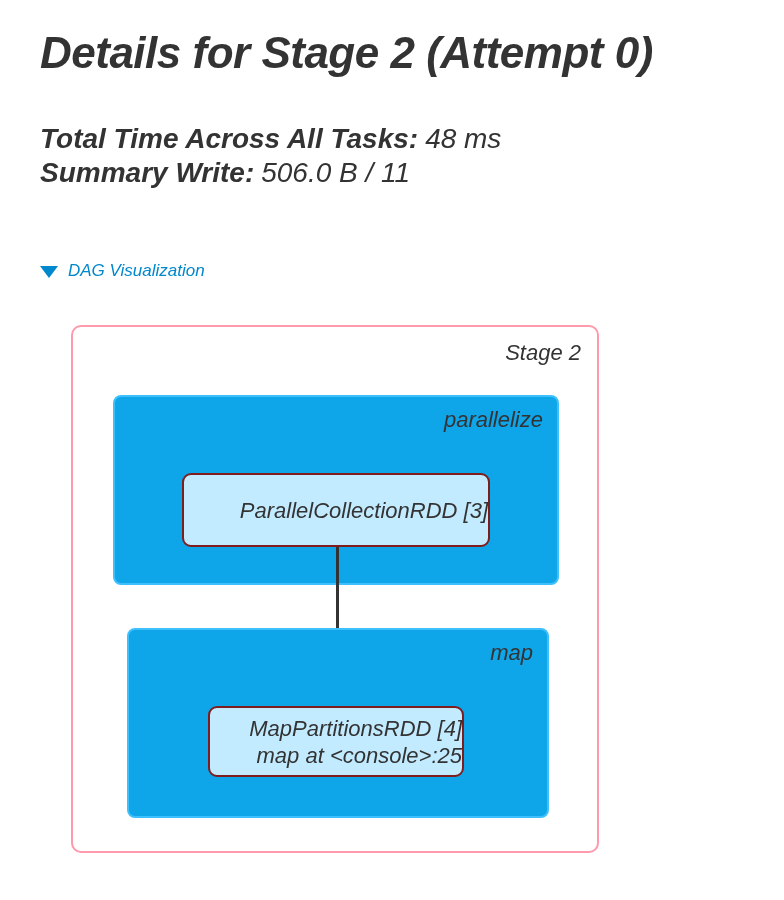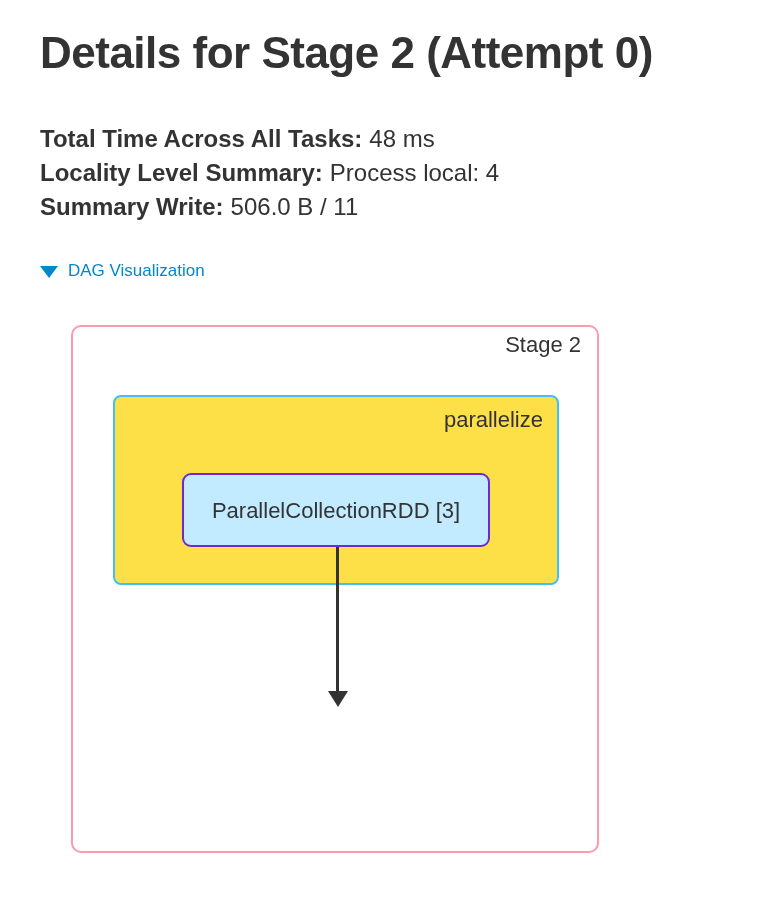--- a/index.html
+++ b/index.html
@@ -4,36 +4,37 @@
 <style>
   html, body { margin: 0; padding: 0; background: #ffffff; }
   .page {
     position: relative;
     width: 756px;
     height: 900px;
     background: #ffffff;
     font-family: "Liberation Sans", sans-serif;
     color: #333333;
     overflow: hidden;
+    font-style: italic;
   }
   .page-title {
     position: absolute;
     left: 40px;
     top: 28px;
     font-size: 44px;
     font-weight: bold;
     letter-spacing: -0.5px;
     color: #333333;
     white-space: nowrap;
   }
   .summary {
     position: absolute;
     left: 40px;
     top: 122px;
-    font-size: 24px;
+    font-size: 28px;
     line-height: 34px;
     color: #333333;
   }
   .summary-item { white-space: nowrap; }
   .summary-label { font-weight: bold; }
   .summary-value { margin-left: 7px; }
   .dag-toggle {
     position: absolute;
     left: 40px;
     top: 261px;
@@ -62,55 +63,56 @@
     top: 325px;
     width: 528px;
     height: 528px;
     box-sizing: border-box;
     background: #ffffff;
     border: 2px solid #FF99AC;
     border-radius: 10px;
   }
   .stage-label {
     position: absolute;
-    top: 5px;
+    top: 13px;
     right: 16px;
     font-size: 22px;
     color: #333333;
   }
   .cluster {
     position: absolute;
     box-sizing: border-box;
-    background: #fde047;
+    background: #0ea5e9;
     border: 2px solid #3EC0FF;
     border-radius: 8px;
   }
   .cluster-parallelize { left: 40px; top: 68px; width: 446px; height: 190px; }
   .cluster-map         { left: 54px; top: 301px; width: 422px; height: 190px; }
   .cluster-label {
     position: absolute;
     top: 10px;
     right: 14px;
     font-size: 22px;
     color: #333333;
   }
   .rdd-node {
     position: absolute;
     box-sizing: border-box;
     background: #C3EBFF;
-    border: 2px solid #6d28d9;
+    border: 2px solid #7f1d1d;
     border-radius: 9px;
     display: flex;
     flex-direction: column;
     justify-content: center;
     text-align: center;
     font-size: 22px;
     line-height: 27px;
     color: #333333;
     white-space: nowrap;
+    align-items: flex-end;
   }
   .node-parallel { left: 67px; top: 76px; width: 308px; height: 74px; }
   .node-map      { left: 79px; top: 76px; width: 256px; height: 71px; }
   .edge-line {
     position: absolute;
     left: 263px;
     top: 220px;
     width: 3px;
     height: 146px;
     background: #333333;
@@ -130,23 +132,20 @@
 
 <div class="page">
 
   <div class="page-title">Details for Stage 2 (Attempt 0)</div>
 
   <div class="summary">
     <div class="summary-item">
       <span class="summary-label">Total Time Across All Tasks:</span><span class="summary-value">48 ms</span>
     </div>
     <div class="summary-item">
-      <span class="summary-label">Locality Level Summary:</span><span class="summary-value">Process local: 4</span>
-    </div>
-    <div class="summary-item">
       <span class="summary-label">Summary Write:</span><span class="summary-value">506.0 B / 11</span>
     </div>
   </div>
 
   <div class="dag-toggle">
     <span class="toggle-arrow"></span>
     <a class="dag-link">DAG Visualization</a>
   </div>
 
   <div class="stage-box">
@@ -155,15 +154,22 @@
     <div class="cluster cluster-parallelize">
       <div class="cluster-label">parallelize</div>
       <div class="rdd-node node-parallel">
         <div>ParallelCollectionRDD [3]</div>
       </div>
     </div>
 
     <div class="edge-line"></div>
     <div class="edge-head"></div>
 
+    <div class="cluster cluster-map">
+      <div class="cluster-label">map</div>
+      <div class="rdd-node node-map">
+        <div>MapPartitionsRDD [4]</div>
+        <div>map at &lt;console&gt;:25</div>
+      </div>
+    </div>
   </div>
 
 </div>
 
 </body></html>

